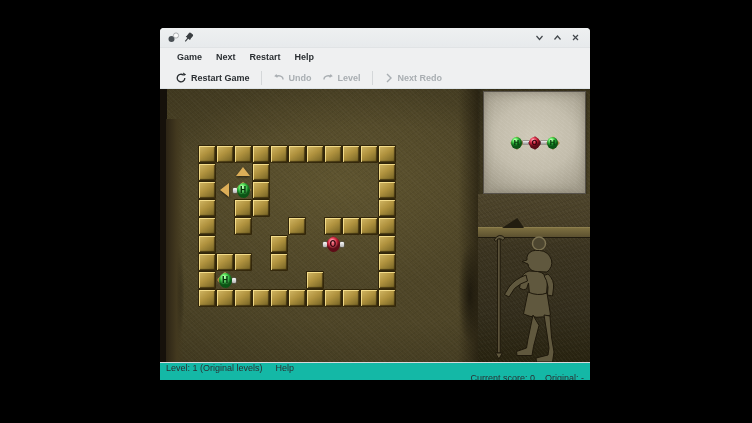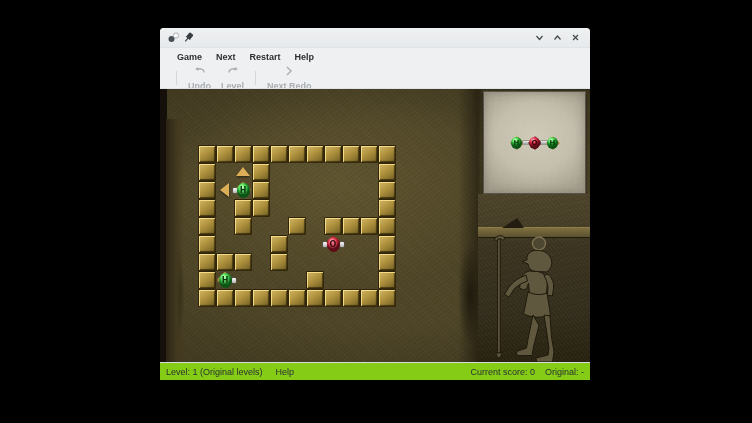--- a/index.html
+++ b/index.html
@@ -15,21 +15,21 @@
   .tb-title{position:absolute;left:0;right:0;text-align:center;font-size:9px;color:#31363b;}
   .tb-right{margin-left:auto;display:flex;align-items:center;gap:4px;padding-right:8px;}
   .tb-btn{width:14px;height:14px;display:flex;align-items:center;justify-content:center;cursor:default;}
   
   .menubar{height:19px;display:flex;align-items:center;background:#eff0f1;padding-left:10px;}
   .menu-item{font-size:9px;font-weight:600;color:#2b2f33;padding:0 7px;line-height:19px;}
   
   .toolbar{height:21px;display:flex;align-items:center;background:#eff0f1;padding-left:10px;}
   .tool-btn{display:flex;align-items:center;gap:4px;font-size:9px;font-weight:600;
             color:#2b2f33;padding:2px 5px;border-radius:2px;}
-  .tool-btn.disabled{color:#a9aeb2;flex-direction:column;}
+  .tool-btn.disabled{color:#a9aeb2;}
   .tool-sep{width:1px;height:14px;background:#d4d7d9;margin:0 6px;}
   
   .game-area{position:relative;height:274px;background:#4e4527;border-top:1px solid #dde3e7;
              box-sizing:border-box;overflow:hidden;}
   .tex{position:absolute;inset:0;pointer-events:none;
        background:
         repeating-linear-gradient(45deg,rgba(255,255,255,.025) 0 1px,transparent 1px 3px),
         repeating-linear-gradient(-35deg,rgba(0,0,0,.05) 0 1px,transparent 1px 4px),
         radial-gradient(ellipse 60% 55% at 42% 35%,rgba(125,112,62,.35),transparent 70%),
         radial-gradient(ellipse 120% 90% at 50% 50%,transparent 40%,rgba(10,8,2,.45) 100%);}
@@ -90,22 +90,22 @@
         background:linear-gradient(#4c432a 0%,#473e26 18%,#3b3420 30%,#332d1c 70%,#27220f 100%);}
   .relief .tex2{position:absolute;inset:0;
         background:repeating-linear-gradient(50deg,rgba(255,255,255,.03) 0 1px,transparent 1px 3px),
         repeating-linear-gradient(-20deg,rgba(0,0,0,.06) 0 1px,transparent 1px 4px);}
   .band{position:absolute;left:0;top:33px;width:112px;height:9px;
         background:linear-gradient(#7d6f40,#5c5130);border-top:1px solid #8d7e4c;border-bottom:1px solid #1f1a0e;}
   .band-chip{position:absolute;left:24px;top:24px;width:22px;height:10px;
         background:#221d10;clip-path:polygon(0 100%,100% 100%,70% 0);}
   .figure-svg{position:absolute;left:0;top:36px;}
   
-  .statusbar{height:18px;background:#84cc16;border-top:1px solid #d7dadc;box-sizing:border-box;
-        display:flex;align-items:center;font-size:9px;color:#2b2f33;padding:0 6px;}
+  .statusbar{height:18px;background:#14b8a6;border-top:1px solid #d7dadc;box-sizing:border-box;
+        display:flex;font-size:9px;color:#2b2f33;padding:0 6px;flex-direction:column;}
   .sb-left{display:flex;gap:13px;} .sb-right{margin-left:auto;display:flex;gap:10px;}
 </style>
 </head>
 <body>
 
 <div class="stage">
   <div class="window">
 
     <div class="titlebar">
       <div class="tb-left">
@@ -141,20 +141,27 @@
     </div>
 
     <div class="menubar">
       <span class="menu-item">Game</span>
       <span class="menu-item">Next</span>
       <span class="menu-item">Restart</span>
       <span class="menu-item">Help</span>
     </div>
 
     <div class="toolbar">
+      <div class="tool-btn">
+        <svg width="12" height="12" viewBox="0 0 12 12">
+          <path d="M9.8,6 a3.8,3.8 0 1 1 -1.4,-2.9" fill="none" stroke="#2a2e31" stroke-width="1.3"></path>
+          <polygon points="8,0.6 8.6,3.9 11.2,2.6" fill="#2a2e31"></polygon>
+        </svg>
+        <span>Restart Game</span>
+      </div>
       <div class="tool-sep"></div>
       <div class="tool-btn disabled">
         <svg width="12" height="12" viewBox="0 0 12 12">
           <path d="M3,5 a4,3.4 0 0 1 7,2.5" fill="none" stroke="#a9aeb2" stroke-width="1.3"></path>
           <polygon points="1.2,4.2 5,5.4 3.4,2.1" fill="#a9aeb2"></polygon>
         </svg>
         <span>Undo</span>
       </div>
       <div class="tool-btn disabled">
         <svg width="12" height="12" viewBox="0 0 12 12">

